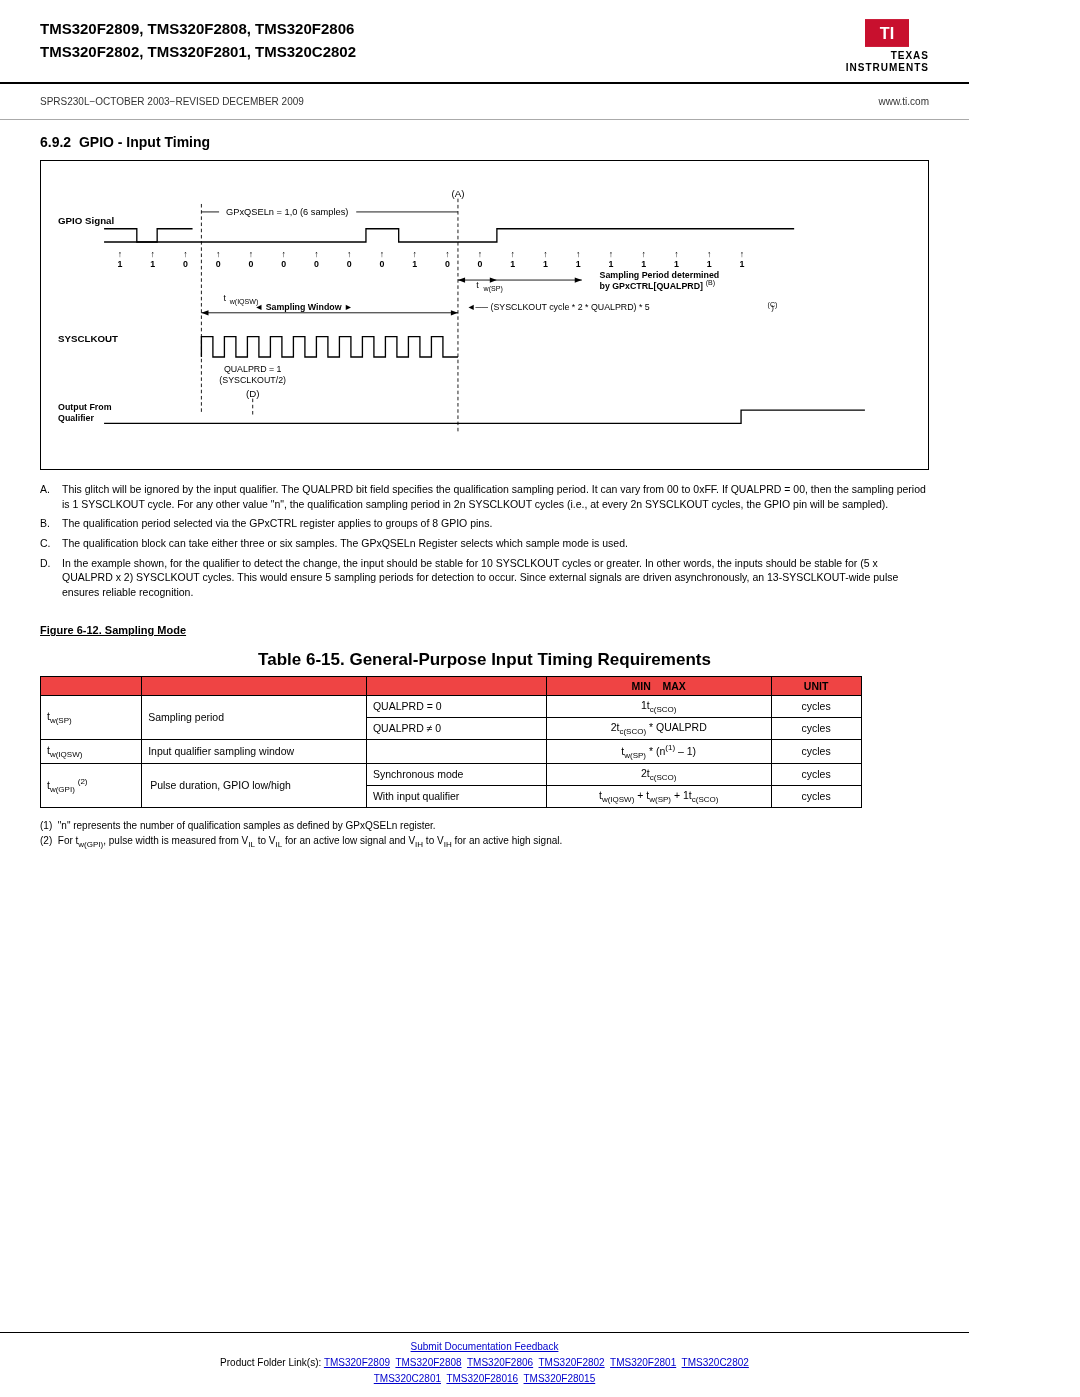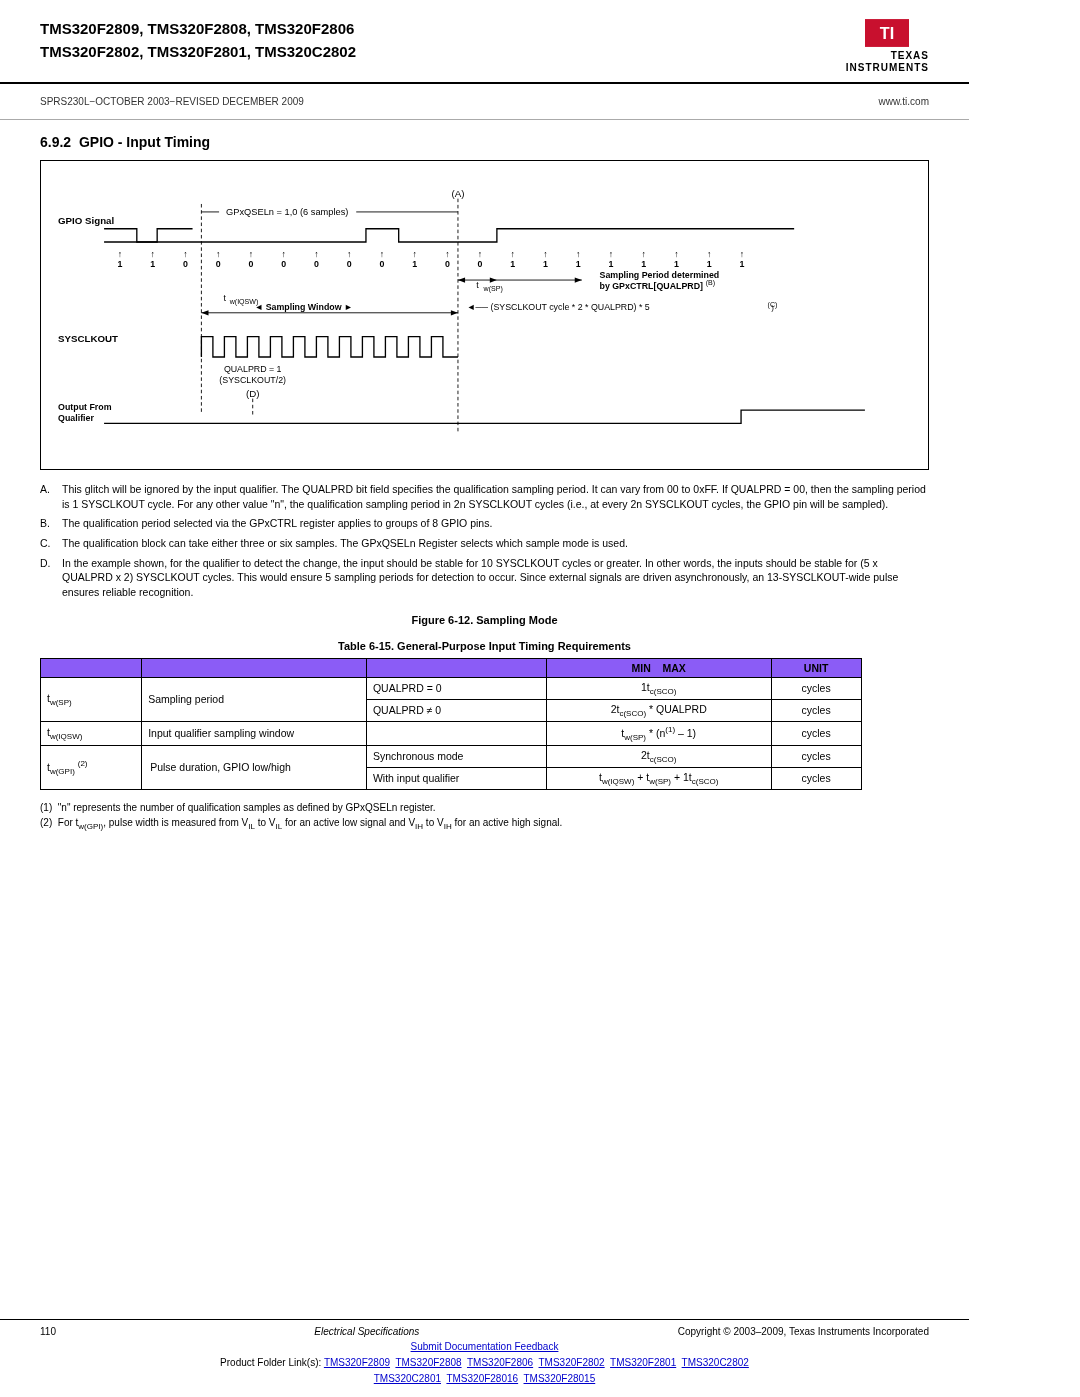--- a/index.html
+++ b/index.html
@@ -93,44 +93,45 @@
     }
     .note-label {
       min-width: 22px;
       font-weight: normal;
     }
     .note-text {
       flex: 1;
     }
     
     .figure-caption {
-      text-align: center;
+      text-align: left;
       font-weight: bold;
       font-size: 11px;
-      margin: 14px 0 14px 0;
+      margin: 24px 0 14px 0;
+      text-decoration: underline;
     }
     
     .table-caption {
       text-align: center;
       font-weight: bold;
-      font-size: 11px;
+      font-size: 17px;
       margin: 6px 0 6px 0;
     }
     .timing-table {
       width: 100%;
       border-collapse: collapse;
       font-size: 10.5px;
       margin-bottom: 10px;
     }
     .timing-table th, .timing-table td {
       border: 1px solid #000;
       padding: 3px 6px;
     }
     .timing-table th {
-      background: #8b5cf6;
+      background: #ef4444;
       font-weight: bold;
       text-align: center;
     }
     .timing-table td {
       text-align: left;
     }
     .timing-table td.center { text-align: center; }
     .timing-table td.formula { text-align: center; font-style: normal; }
     
     .table-footnotes {
@@ -394,25 +395,20 @@
         (1)&nbsp;&nbsp;"n" represents the number of qualification samples as defined by GPxQSELn register.
       </div>
       <div>
         (2)&nbsp;&nbsp;For t<sub>w(GPI)</sub>, pulse width is measured from V<sub>IL</sub> to V<sub>IL</sub> for an active low signal and V<sub>IH</sub> to V<sub>IH</sub> for an active high signal.
       </div>
     </div>
 
   </div>
 
   <div class="footer">
-    <div class="footer-row1">
-      <span class="page-num">110</span>
-      <span class="section-name">Electrical Specifications</span>
-      <span class="copyright">Copyright © 2003–2009, Texas Instruments Incorporated</span>
-    </div>
     <div class="footer-links">
       <div>
         <span class="link">Submit Documentation Feedback</span>
       </div>
       <div>
         <span>Product Folder Link(s):</span>
         <span class="link">TMS320F2809</span>&nbsp;
         <span class="link">TMS320F2808</span>&nbsp;
         <span class="link">TMS320F2806</span>&nbsp;
         <span class="link">TMS320F2802</span>&nbsp;

